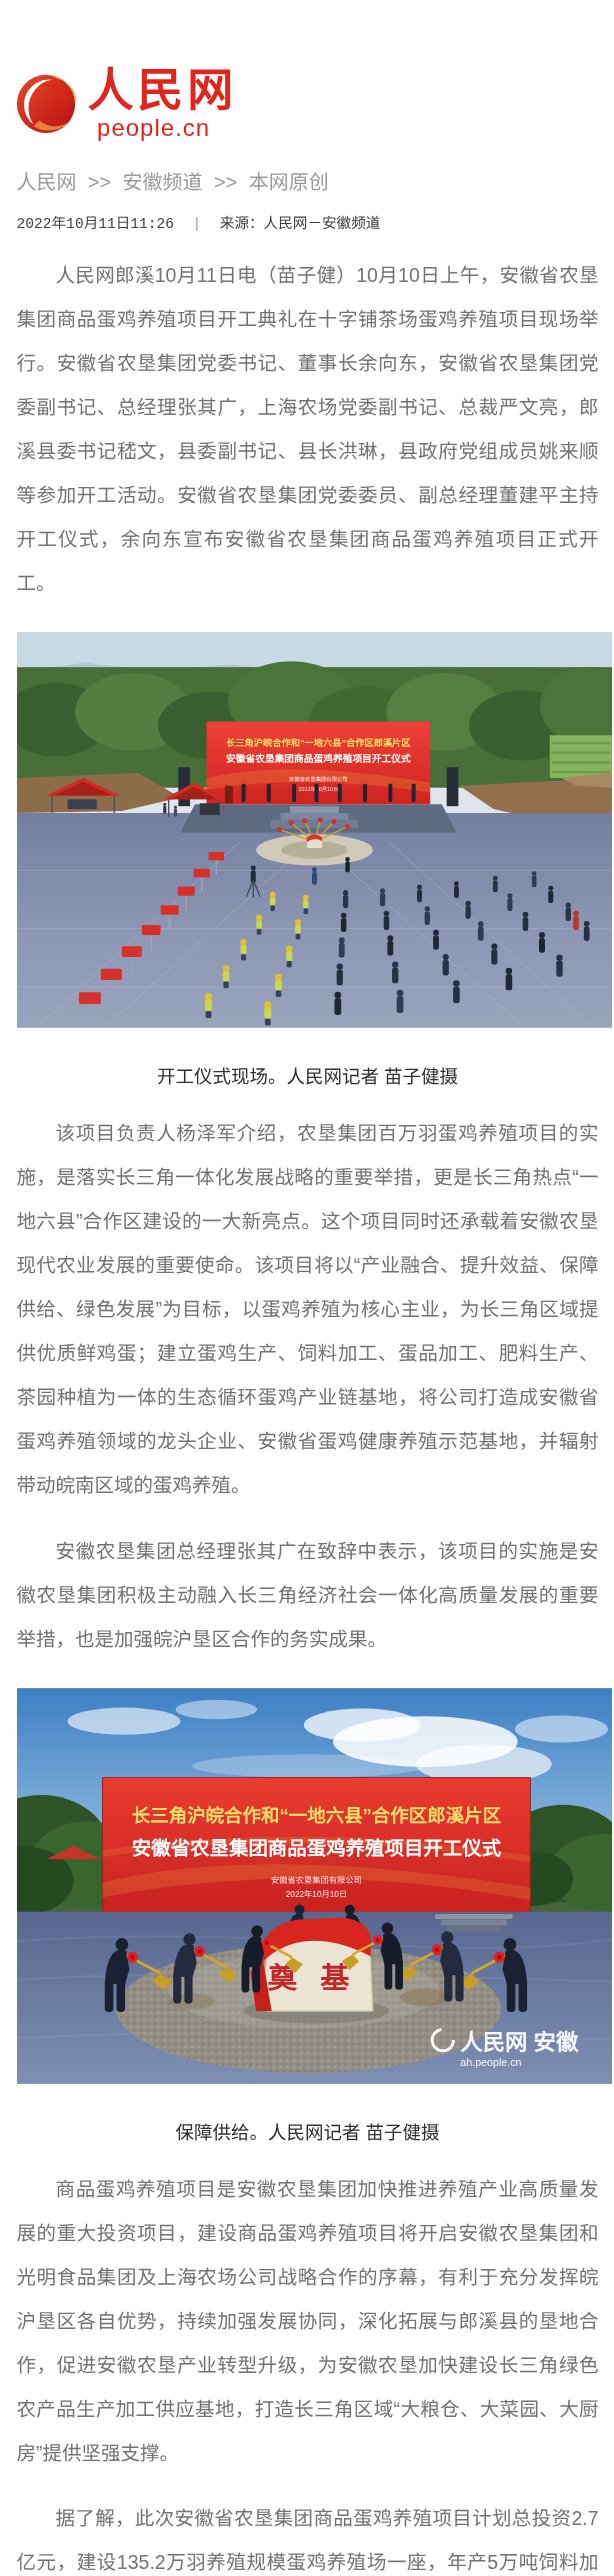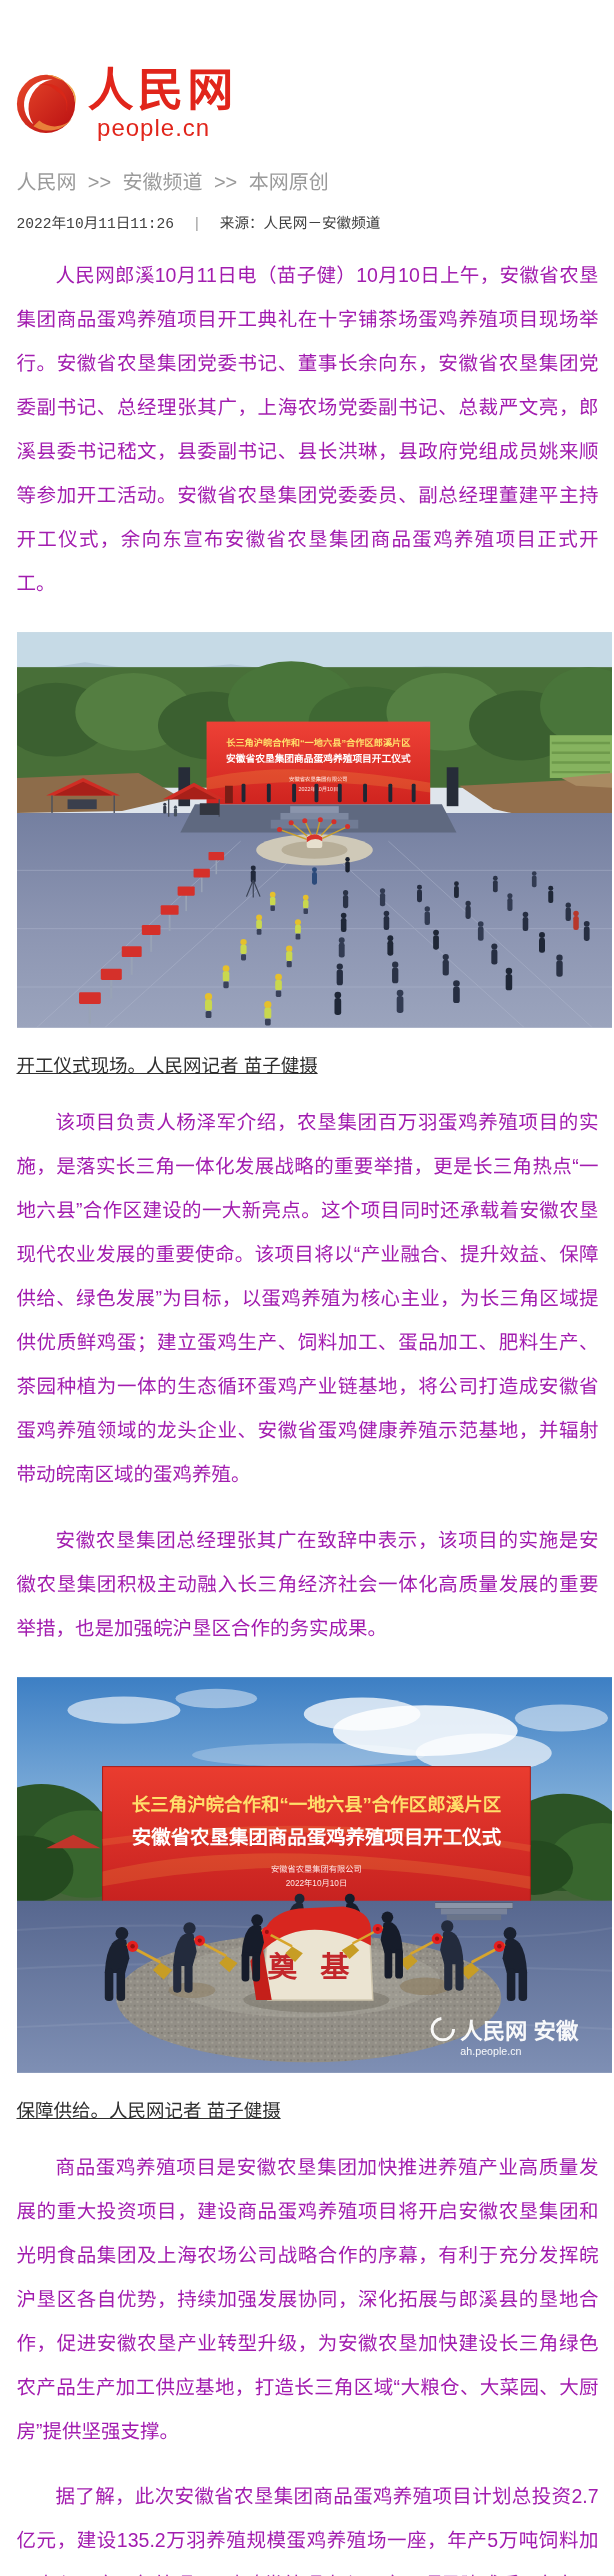--- a/index.html
+++ b/index.html
@@ -16,24 +16,24 @@
   
   .breadcrumb{margin:25px 0 0;font-size:20px;color:#9a9a9a;}
   .breadcrumb a{color:#9a9a9a;text-decoration:none;}
   .breadcrumb .sep{margin:0 5.8px;color:#9a9a9a;}
   
   h1.title{margin:13.6px 0 0;font-size:35px;line-height:1.32;color:#1d1d1d;font-weight:bold;letter-spacing:0.5px;}
   .meta{margin:15.6px 0 0;font-size:14.6px;color:#404040;font-family:Liberation Mono, monospace;}
   .meta .divider{margin:0 9.7px;color:#9a9a9a;}
   
   article{margin-top:7.8px;}
-  article p{font-size:19.5px;line-height:44px;margin:21.4px 0;text-indent:2em;color:#a21caf;text-align:justify;}
+  article p{font-size:19.5px;line-height:44px;margin:21.4px 0;text-indent:2em;color:#737373;text-align:justify;}
   figure{margin:27px 0 0;padding:0;}
   figure svg.photo{display:block;margin:0 auto;background:#dfe5ec;}
-  figcaption{margin-top:25px;font-size:18.5px;color:#2f2f2f;text-align:left;line-height:1.4;text-decoration:underline;}
+  figcaption{margin-top:36px;font-size:18.5px;color:#2f2f2f;text-align:center;line-height:1.4;}
 </style>
 </head>
 <body>
 
 <div class="page">
 
   <header>
     <a class="logo" href="#">
       <span class="logo-mark">
         <svg width="66" height="66" viewBox="0 0 68 68" aria-hidden="true">

